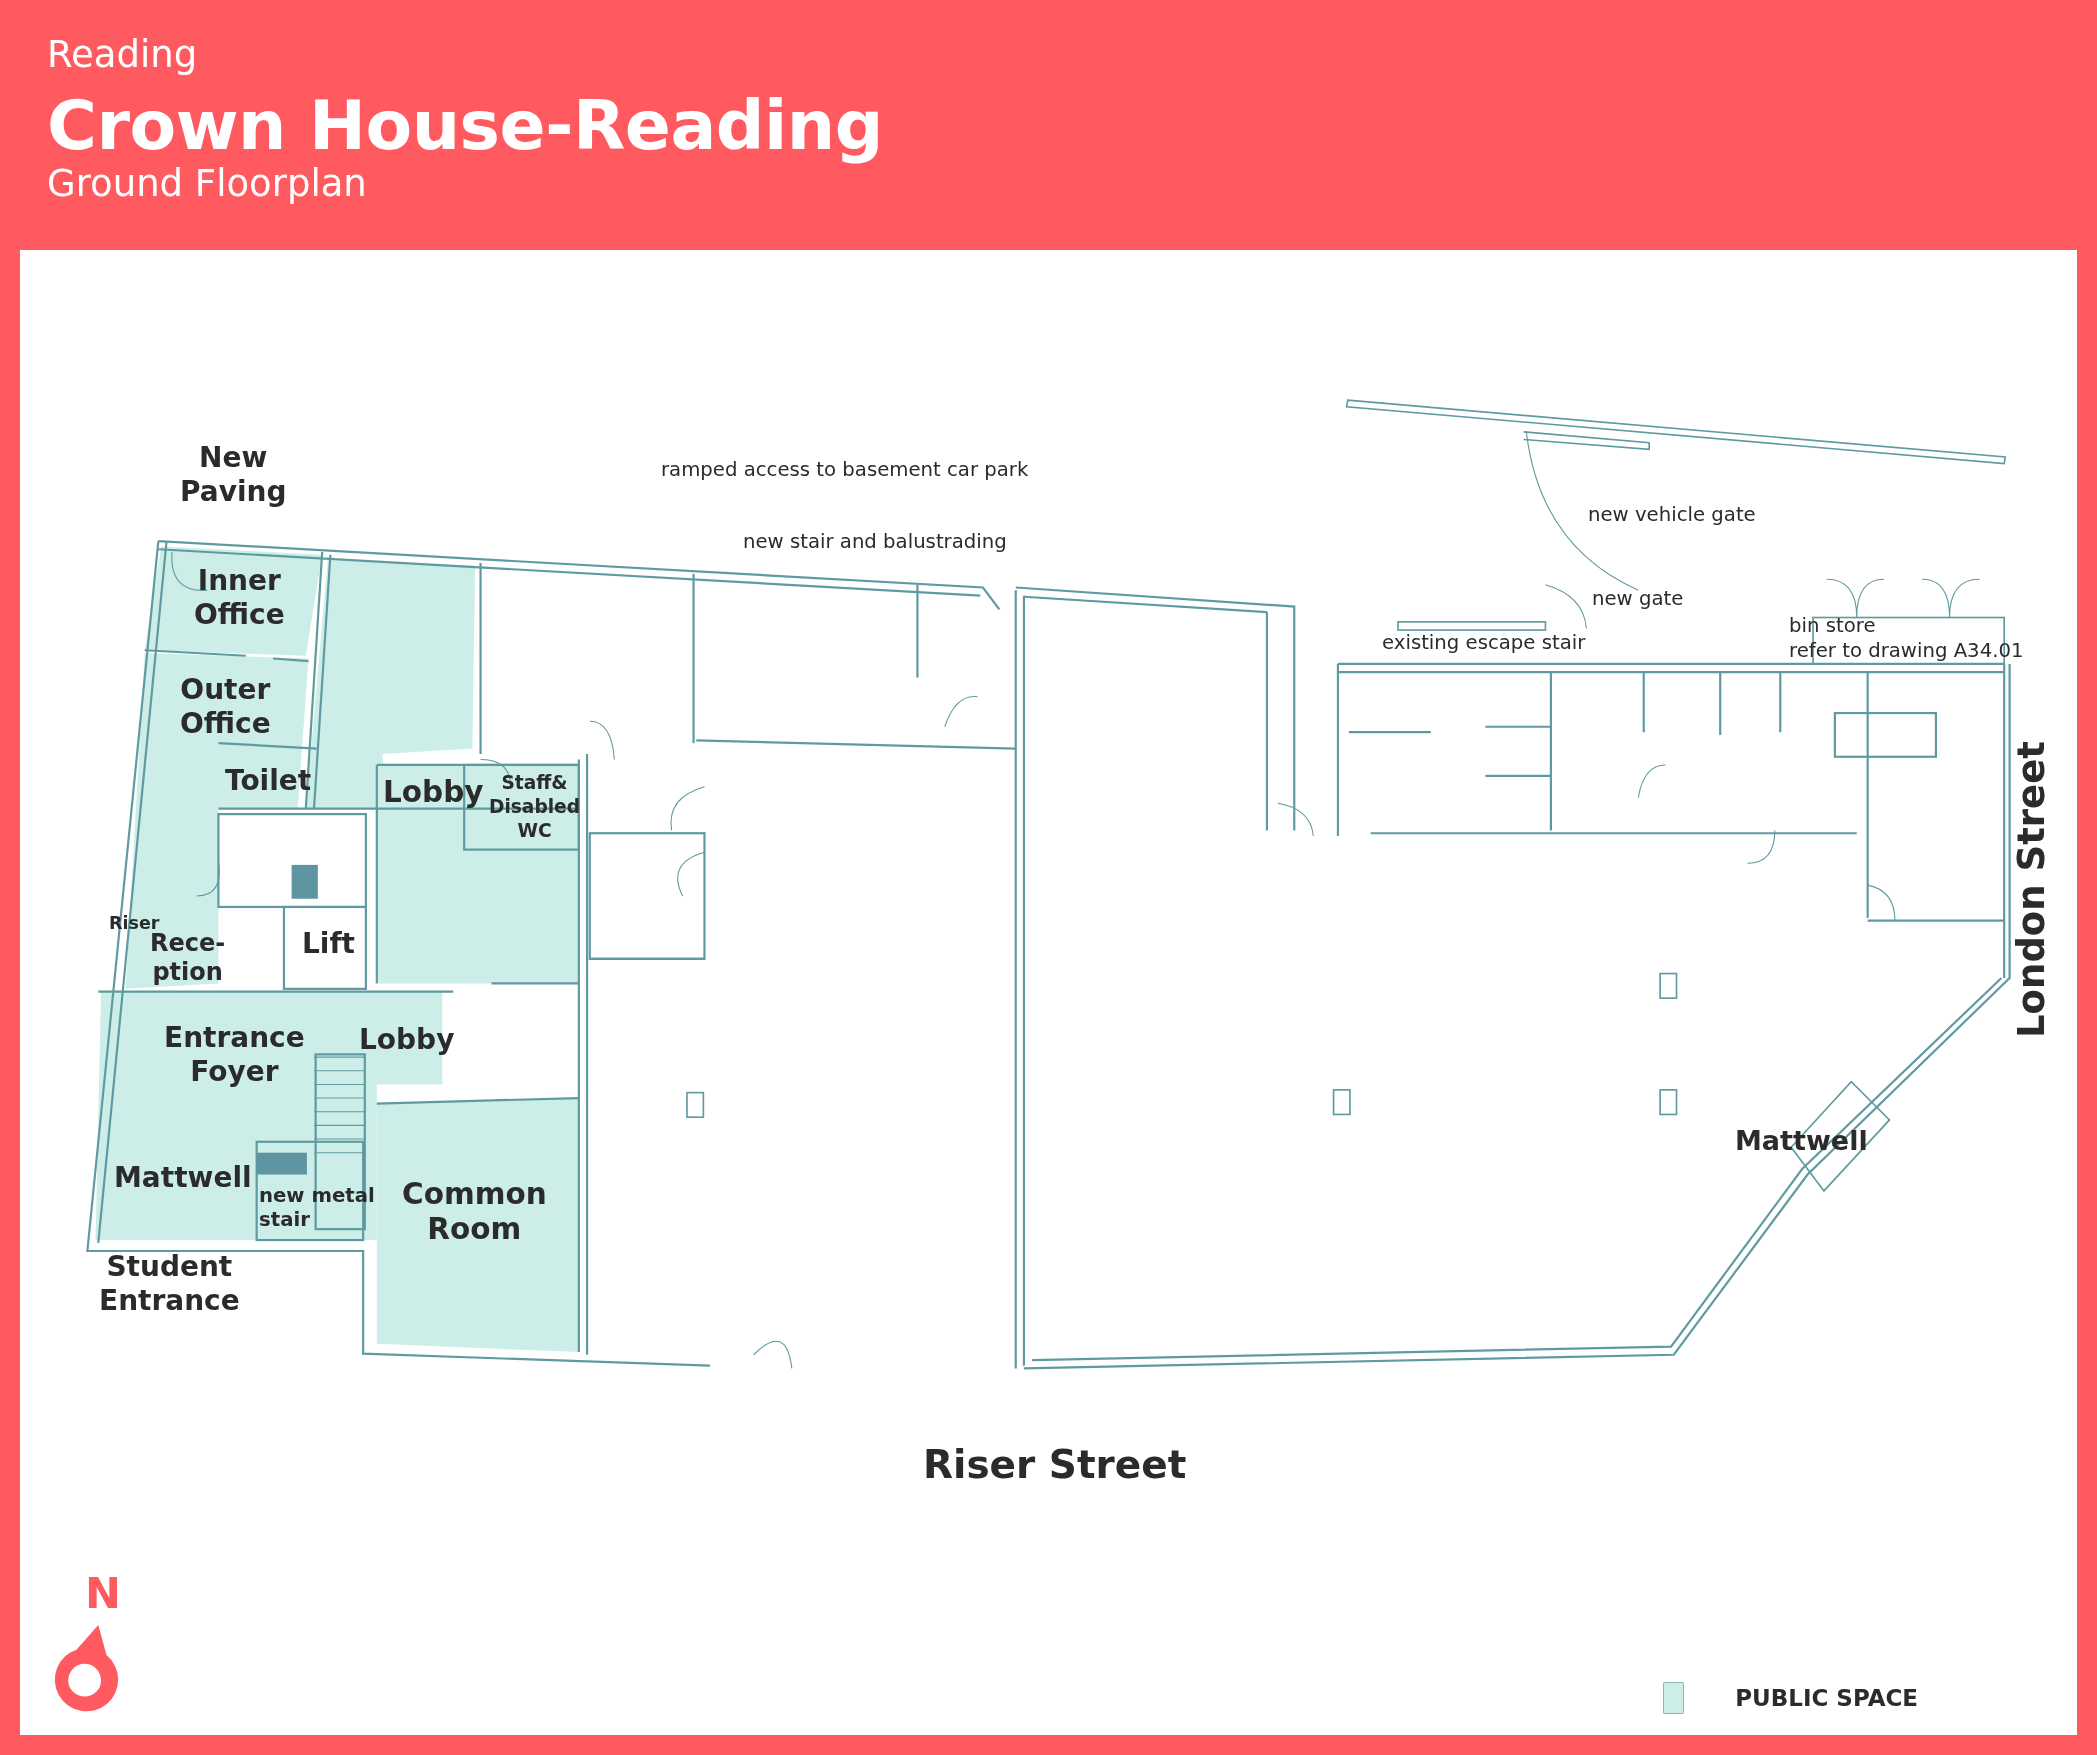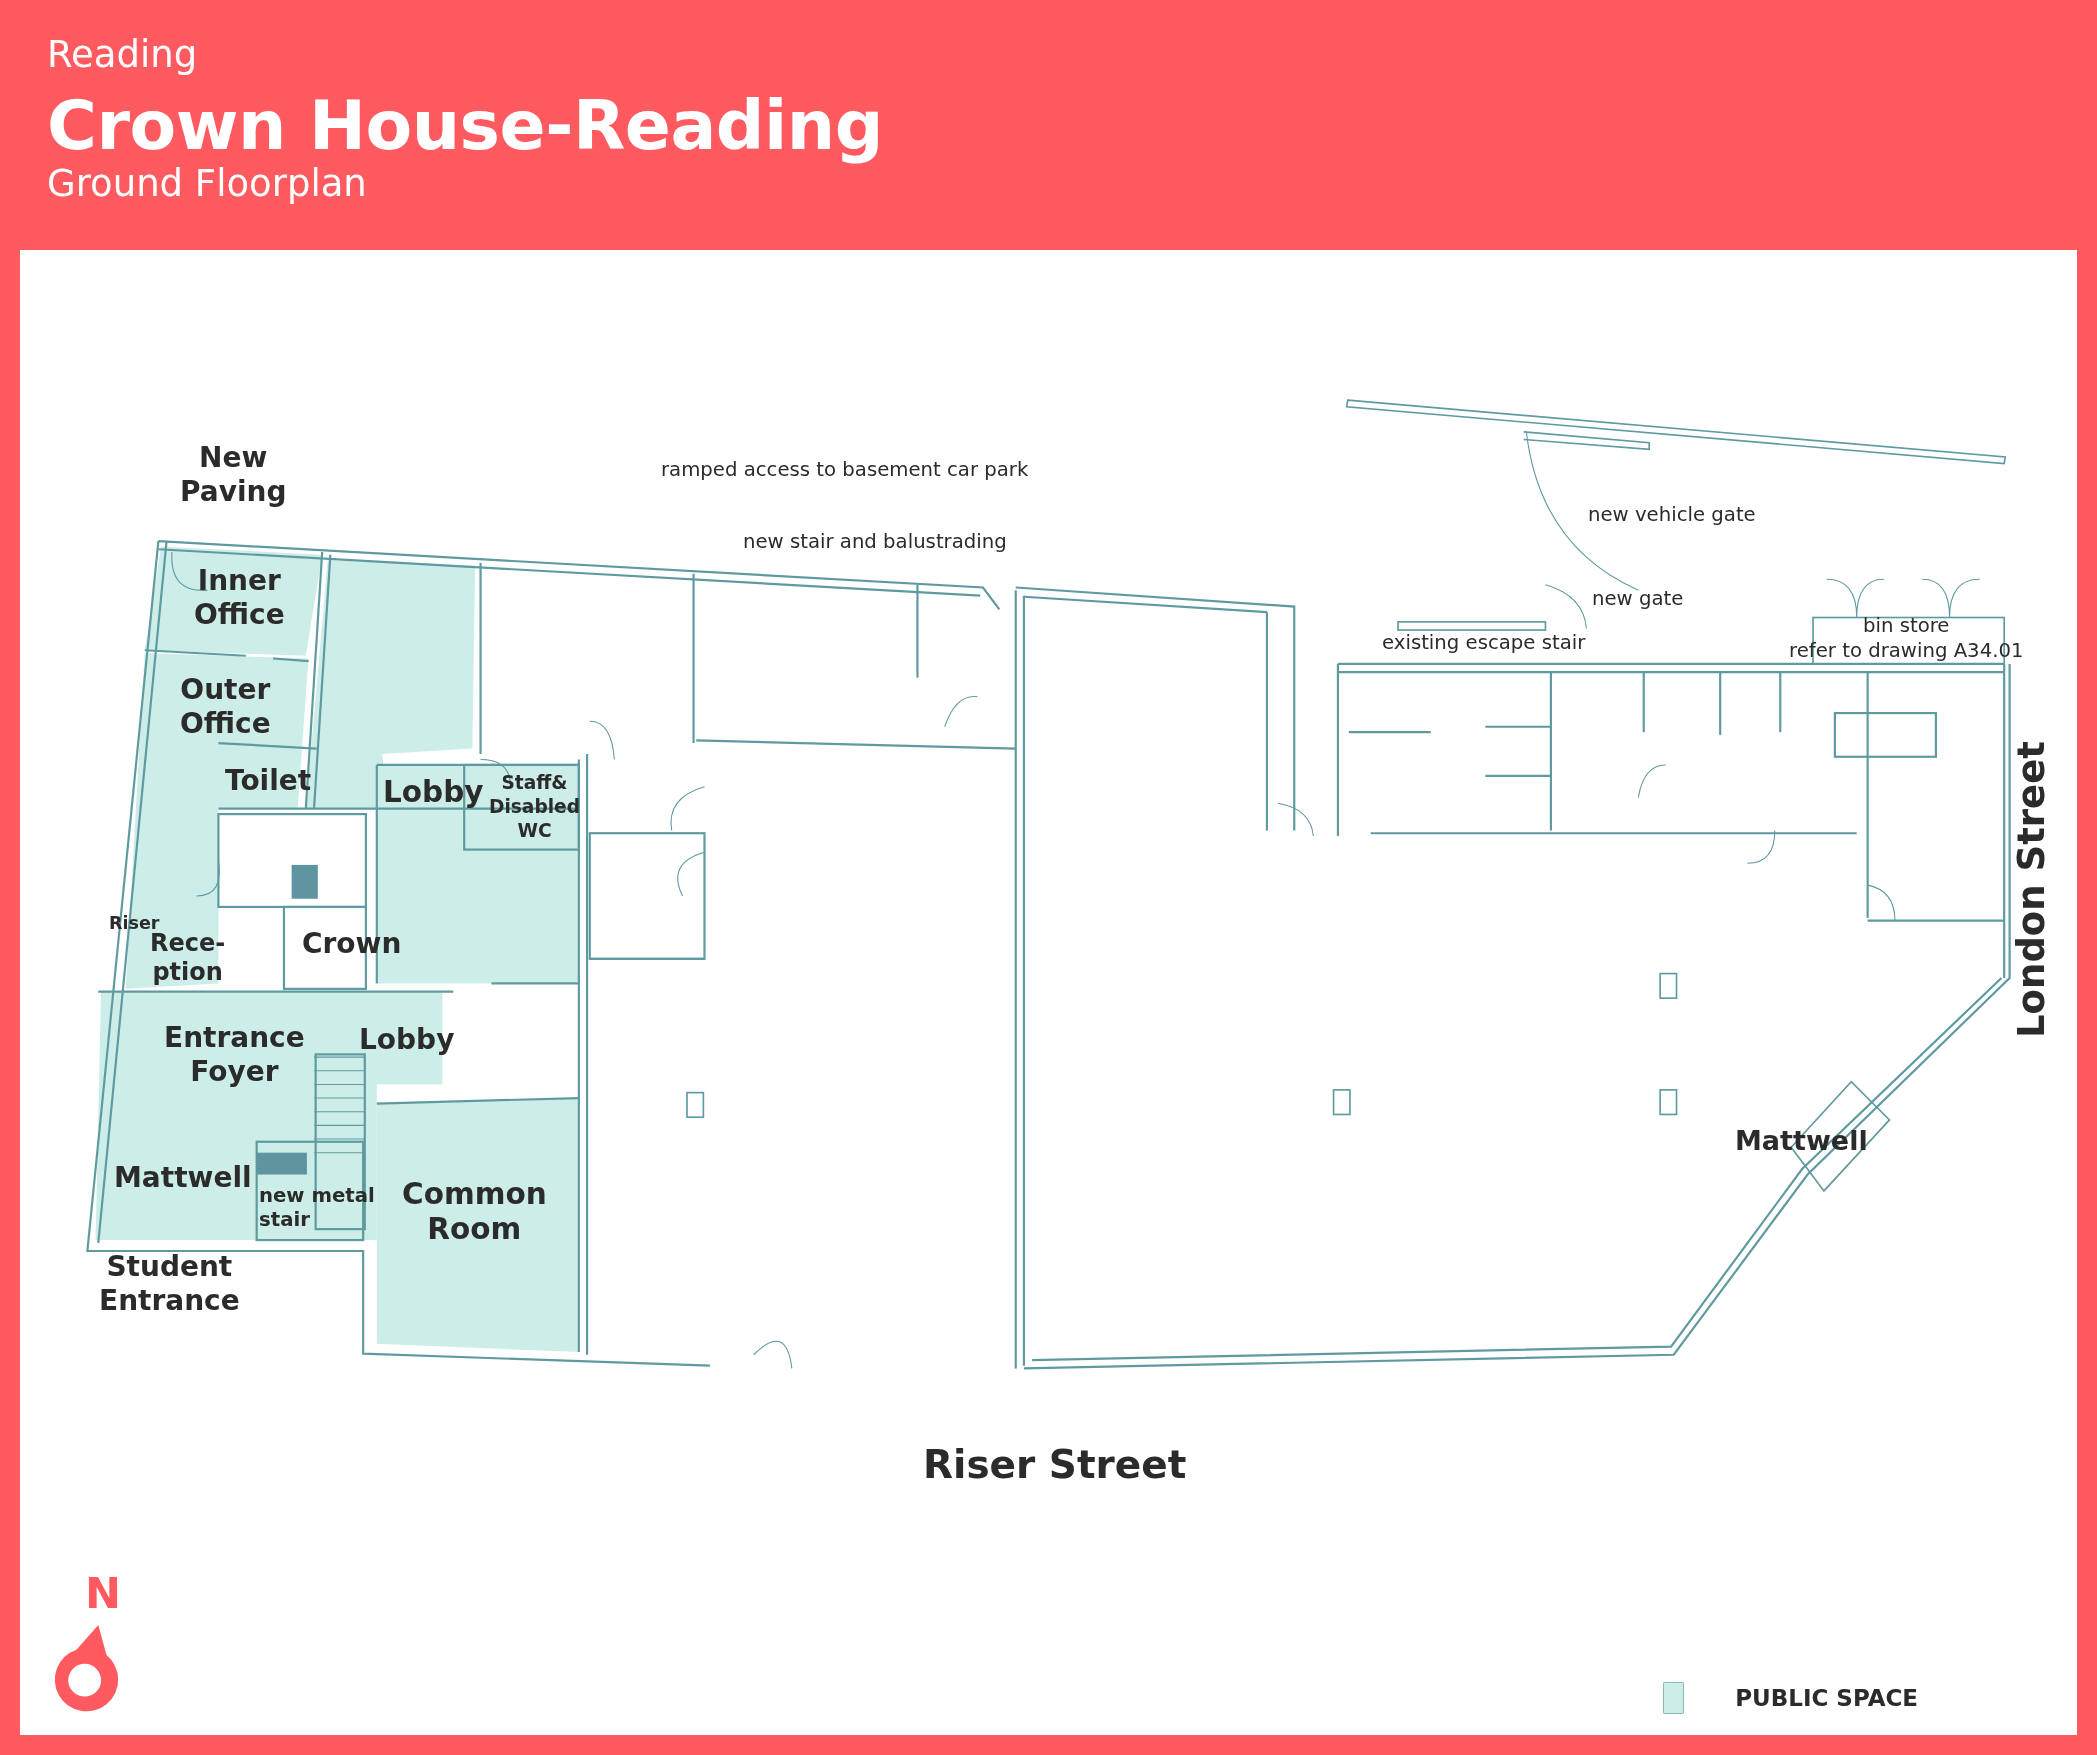--- a/index.html
+++ b/index.html
@@ -8,21 +8,21 @@
     background:#ff5a5f;
     font-family:"DejaVu Sans", sans-serif;
   }
   .header { position:absolute; left:0; top:0; width:2097px; height:250px; }
   .h-city { position:absolute; left:47px; top:33px; font-size:37px; color:#fff; font-weight:400; }
   .h-title { position:absolute; left:47px; top:86px; font-size:68px; color:#fff; font-weight:700; letter-spacing:-0.5px; }
   .h-sub { position:absolute; left:47px; top:162px; font-size:37px; color:#fff; font-weight:400; }
   .frame { position:absolute; left:19.7px; top:250px; width:2057px; height:1485px; background:#fff; }
   svg.plan { position:absolute; left:0; top:0; width:2097px; height:1756px; }
   .lbl { position:absolute; color:#2b2b2b; font-weight:700; text-align:center; line-height:1.2; white-space:nowrap; }
-  .lbl-note { position:absolute; color:#2b2b2b; font-weight:400; text-align:center; line-height:1.25; white-space:nowrap; }
+  .lbl-note { position:absolute; color:#2b2b2b; font-weight:400; text-align:left; line-height:1.25; white-space:nowrap; }
   .street { position:absolute; color:#2b2b2b; font-weight:700; white-space:nowrap; }
   .north { position:absolute; left:50px; top:1568px; width:76px; height:147px; }
   .north-n { position:absolute; left:35px; top:0; font-size:43px; font-weight:700; color:#ff5a5f; }
   .legend { position:absolute; left:1663px; top:1682px; display:flex; align-items:center;gap:44px; }
   .legend-swatch { width:18.6px; height:30px; background:#cdeee8; border:1.1px solid #8cb8b3; border-radius:1.1px; }
   .legend-label { margin-left:7.6px; font-size:23px; font-weight:700; color:#2b2b2b; }
 </style>
 </head>
 <body>
 
@@ -157,21 +157,21 @@
   </g>
 </svg>
 
 <div class="lbl" style="left:194px; top:564px; font-size:28px;">Inner<br>Office</div>
 <div class="lbl" style="left:180px; top:673px; font-size:28px;">Outer<br>Office</div>
 <div class="lbl" style="left:225px; top:764px; font-size:28px;">Toilet</div>
 <div class="lbl" style="left:383px; top:775px; font-size:29.5px;">Lobby</div>
 <div class="lbl" style="left:489px; top:771px; font-size:18.6px; line-height:1.3;">Staff&amp;<br>Disabled<br>WC</div>
 <div class="lbl" style="left:109px; top:913px; font-size:17.5px;">Riser</div>
 <div class="lbl" style="left:150px; top:929px; font-size:24px;">Rece-<br>ption</div>
-<div class="lbl" style="left:302px; top:927px; font-size:28px;">Crown</div>
+<div class="lbl" style="left:302px; top:927px; font-size:28px;">Lift</div>
 <div class="lbl" style="left:164px; top:1021px; font-size:28px;">Entrance<br>Foyer</div>
 <div class="lbl" style="left:359px; top:1023px; font-size:28px;">Lobby</div>
 <div class="lbl" style="left:114px; top:1161px; font-size:28px;">Mattwell</div>
 <div class="lbl" style="left:259px; top:1184px; font-size:19.7px; text-align:left;">new metal<br>stair</div>
 <div class="lbl" style="left:402px; top:1177px; font-size:29.5px;">Common<br>Room</div>
 <div class="lbl" style="left:1735px; top:1125px; font-size:27px;">Mattwell</div>
 
 <div class="lbl" style="left:180px; top:441px; font-size:28px;">New<br>Paving</div>
 <div class="lbl" style="left:99px; top:1250px; font-size:28px;">Student<br>Entrance</div>
 <div class="lbl-note" style="left:661px; top:458px; font-size:19.7px;">ramped access to basement car park</div>

